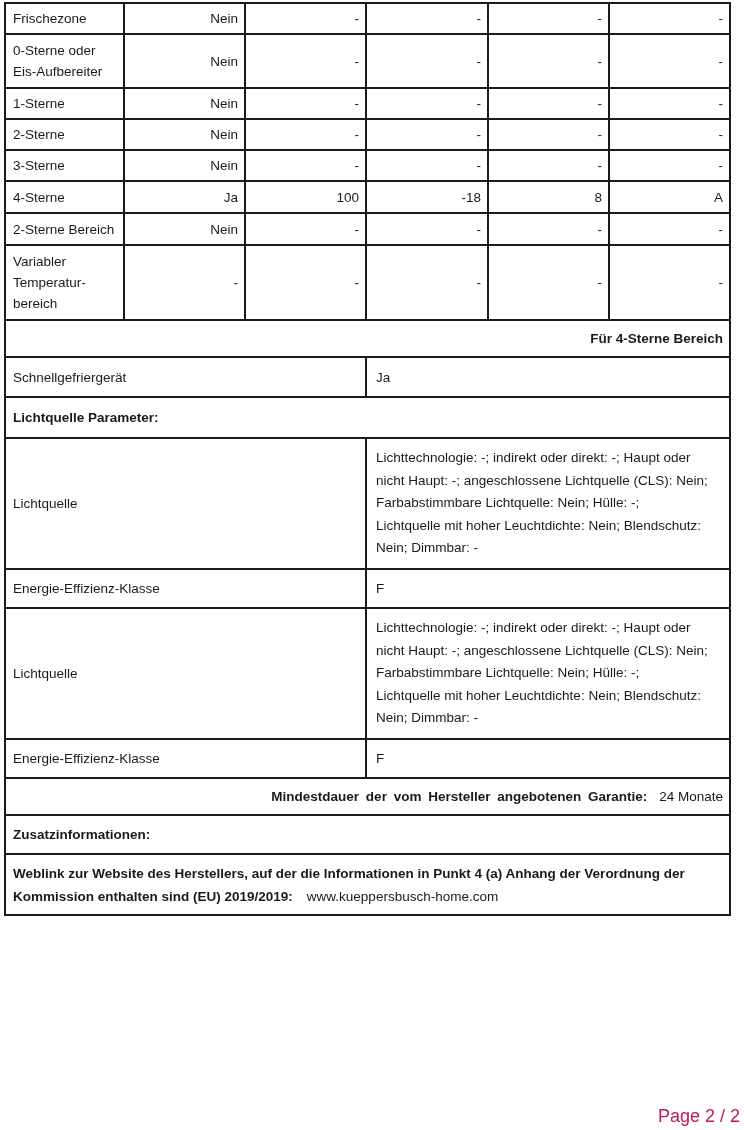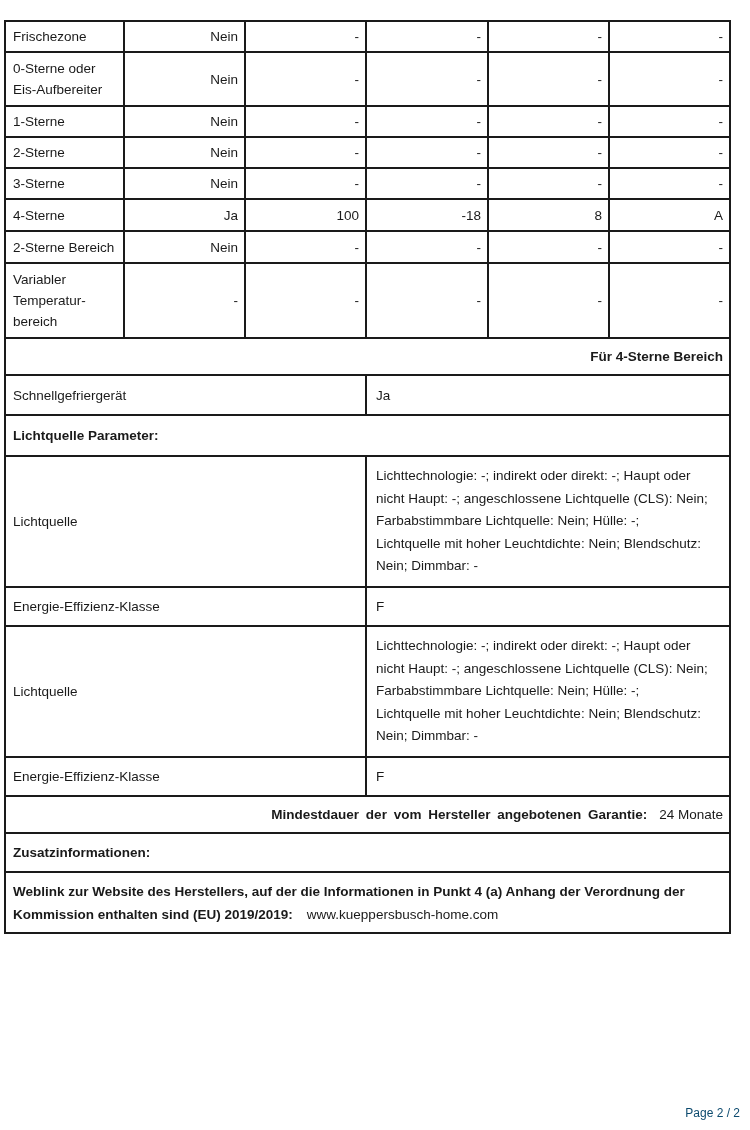--- a/index.html
+++ b/index.html
@@ -16,21 +16,21 @@
     overflow: hidden;
   }
   .page {
     position: absolute;
     inset: 0;
     background: #ffffff;
   }
   table.main {
     position: absolute;
     left: 4px;
-    top: 20px;
+    top: 2px;
     width: 725px;
     border-collapse: collapse;
     table-layout: fixed;
     font-size: 13.5px;
   }
   table.main td {
     border: 2px solid #1a1a1a;
     vertical-align: middle;
     padding: 2px 6px;
     overflow: hidden;
@@ -70,22 +70,22 @@
   .weblink-label {
     font-weight: bold;
     white-space: pre-line;
     line-height: 23px;
   }
   .weblink-value { margin-left: 14px; text-align: center; }
   .footer {
     position: absolute;
     right: 10px;
     top: 1106px;
-    font-size: 12px;
-    color: #0c4a6e;
+    font-size: 18px;
+    color: #be185d;
   }
 </style>
 </head>
 <body>
 
 <div class="page">
 
   <table class="main">
     <colgroup>
       <col style="width:119px">

